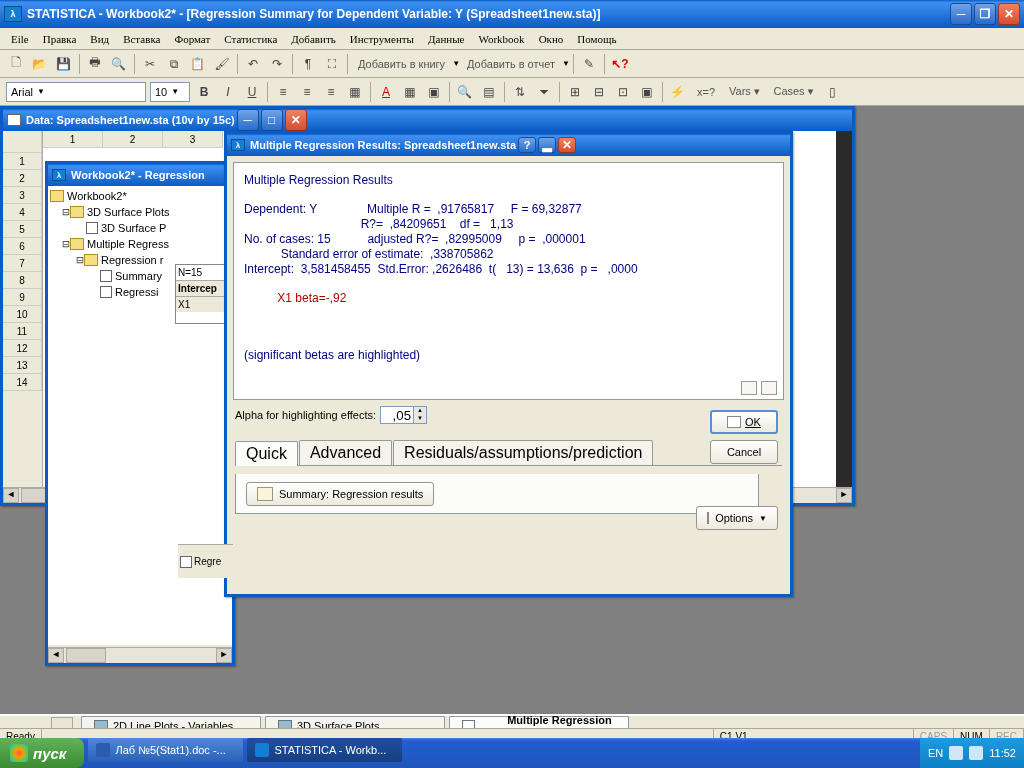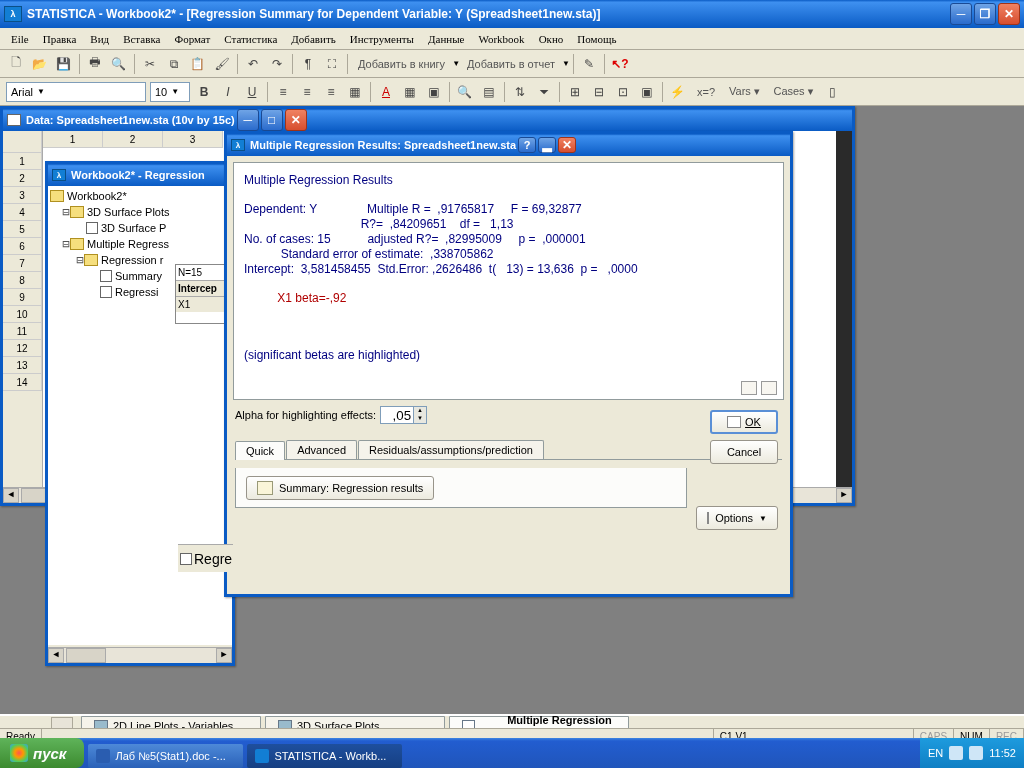--- a/index.html
+++ b/index.html
@@ -35,38 +35,38 @@
 .dlg-body { position: absolute; top: 22px; left: 0; right: 0; bottom: 0; background: #ece9d8; }
 .report { background: #fff; margin: 6px; height: 238px; border: 1px solid #919b9c; padding: 10px; font-family: "Courier New", monospace; font-size: 12px; color: #000080; white-space: pre; overflow: hidden; position: relative; }
 .report-icons { position: absolute; right: 6px; bottom: 4px; display: flex; gap: 4px; }
 .report-icons .ri { width: 16px; height: 14px; border: 1px solid #999; background: #f8f6f0; }
 .controls { margin: 6px 8px; font-size: 11px; }
 .alpha-row { display: flex; align-items: center; margin-bottom: 16px; }
 .alpha-input { width: 34px; height: 18px; border: 1px solid #7f9db9; background: #fff; padding: 0 2px; margin-left: 4px; text-align: right; }
 .spinbtns { display: inline-flex; flex-direction: column; border: 1px solid #7f9db9; height: 18px; margin-left: -1px; }
 .spinbtns div { width: 12px; height: 8px; background: #e8e8e0; font-size: 6px; text-align: center; line-height: 7px; }
 .tabs { display: flex; border-bottom: 1px solid #919b9c; margin-bottom: 8px; }
-.tab { padding: 3px 10px; border: 1px solid #919b9c; border-bottom: none; background: #f5f3eb; margin-right: 1px; font-size: 11px; border-radius: 2px 2px 0 0; position: relative; }
+.tab { padding: 3px 10px; border: 1px solid #919b9c; border-bottom: none; background: #f5f3eb; margin-right: 1px; font-size: 16px; border-radius: 2px 2px 0 0; position: relative; }
 .tab.active { background: #fcfcfa; top: 1px; }
 .panel { border: 1px solid #919b9c; border-top: none; padding: 10px; height: 40px; background: #fcfcfa; display:flex; align-items:center; gap:8px; }
 .big-btn { height: 24px; border: 1px solid #98948a; background: linear-gradient(#fff,#eceade); padding: 0 10px; display: inline-flex; align-items: center; border-radius: 3px; font-size: 11px; gap: 6px; }
 .big-btn .bic { width: 16px; height: 14px; border: 1px solid #997; background: #faf5d8; }
 .right-btns { position: absolute; right: 12px; top: 254px; display: flex; flex-direction: column; gap: 6px; align-items: flex-end; }
 .ok-btn { width: 68px; height: 24px; border: 2px solid #5a8fd6; display:flex; align-items:center; justify-content:center; gap:4px; background: linear-gradient(#fff,#eceade); border-radius:3px; }
 .cancel-btn { width: 68px; height: 24px; border: 1px solid #98948a; background: linear-gradient(#fff,#eceade); border-radius:3px; }
 .options-btn { position: absolute; right: 12px; top: 350px; width: 82px; }
 .bottom-tabs { position: absolute; left: 0; bottom: 32px; height: 22px; display: flex; align-items: center; width: 100%; background: #ece9d8; border-top: 2px solid #fff; padding-left: 47px; }
 .bottom-tabs .sq { width: 22px; height: 18px; border: 1px solid #aca899; margin: 0 4px; background: #e8e4d8; }
 .btab { height: 20px; border: 1px solid #919b9c; background: #f5f3eb; padding: 2px 12px; margin-left: 4px; font-size: 11px; display:inline-flex; align-items:center; gap:5px; border-radius:0 0 3px 3px; width:180px; }
 .btab.active { background: #fcfcfa; font-weight: bold; gap: 32px; }
 .btab .ic { width: 14px; height: 12px; background: #9bc; border: 1px solid #678; }
 .status-bar { position: absolute; bottom: 22px; left: 0; right: 0; height: 18px; background: #ece9d8; border-top: 1px solid #aca899; display: flex; font-size: 10px; }
 .status-bar .seg { border-right: 1px solid #aca899; padding: 2px 6px; }
 .status-bar .flex { flex: 1; }
-.taskbar { position: absolute; bottom: 0; left: 0; right: 0; height: 30px; background: linear-gradient(#3c85e2,#225dd0 10%,#2055ba); display: flex; align-items: flex-end; }
+.taskbar { position: absolute; bottom: 0; left: 0; right: 0; height: 30px; background: linear-gradient(#3c85e2,#225dd0 10%,#2055ba); display: flex; align-items: flex-start; }
 .start { height: 30px; background: linear-gradient(#5fb45a,#3c8a2f); color: #fff; font-weight: bold; font-style: italic; padding: 0 18px 0 10px; display: flex; align-items: center; border-radius: 0 8px 8px 0; font-size: 15px; }
 .task-item { height: 24px; background: linear-gradient(#4d89d8,#2a61b8); border-radius: 2px; margin-left: 4px; padding: 0 8px; color: #fff; display: flex; align-items: center; font-size: 11px; width: 155px; gap: 5px; overflow:hidden; }
 .task-item.active { background: linear-gradient(#1e4f9e,#163f82); }
 .task-item .tic { width: 14px; height: 14px; background: #c4d7ef; border-radius: 2px; flex-shrink:0; }
 .tray { margin-left: auto; height: 30px; background: linear-gradient(#1e9bde,#0f7fc4); display: flex; align-items: center; padding: 0 8px; color: #fff; font-size: 11px; gap: 6px; }
 .tray .ti { width: 14px; height: 14px; background: #cfe6f7; border-radius: 2px; }
 .icon-app { width: 18px; height: 16px; background: #127ed4; border: 1px solid #0a4f87; margin-right: 5px; display:inline-flex; align-items:center; justify-content:center; font-size:9px; font-weight:bold; color:#fff; }
 .hscroll { position:absolute; bottom:0; left:0; right:0; height:16px; background:#e8e4d8; border-top:1px solid #aaa; display:flex; }
 .hscroll .arr { width:16px; background:#d8d4c8; border:1px solid #aaa; text-align:center; font-size:9px; }
 .hscroll .thumb { width:40px; background:#d8d4c8; border:1px solid #aaa; margin-left:2px; }
@@ -307,37 +307,37 @@
           <span class="spinbtns">
               <div>▲</div>
               <div>▼</div>
             </span>
         </div>
         <div class="tabs">
           <div class="tab active">Quick</div>
           <div class="tab">Advanced</div>
           <div class="tab">Residuals/assumptions/prediction</div>
         </div>
-        <div class="panel" style="width:452px">
+        <div class="panel" style="width:524px">
           <div class="big-btn">
               <span class="bic"></span>
               <span>Summary: Regression results</span>
             </div>
         </div>
       </div>
 
       <div class="big-btn options-btn">
           <span style="width:14px;height:12px;border:1px solid #888;background:#c7d8ef"></span>
           <span>Options</span> 
           <span style="font-size:8px">▼</span>
         </div>
     </div>
   </div>
 
-  <div style="position:absolute; left:178px; top:438px; height:28px; background:#ece9d8; display:flex; align-items:center; border-top:1px solid #aaa; font-size:14px; width:55px;">
+  <div style="position:absolute; left:178px; top:438px; height:34px; background:#ece9d8; display:flex; align-items:center; border-top:1px solid #aaa; font-size:10px; width:55px;">
     <span class="tsheet" style="margin:0 2px"></span>
       <span>Regre</span>
   </div>
 </div>
 
 <div class="bottom-tabs">
   <span class="sq"></span>
   <div class="btab">
       <span class="ic"></span>
       <span>2D Line Plots - Variables</span>

